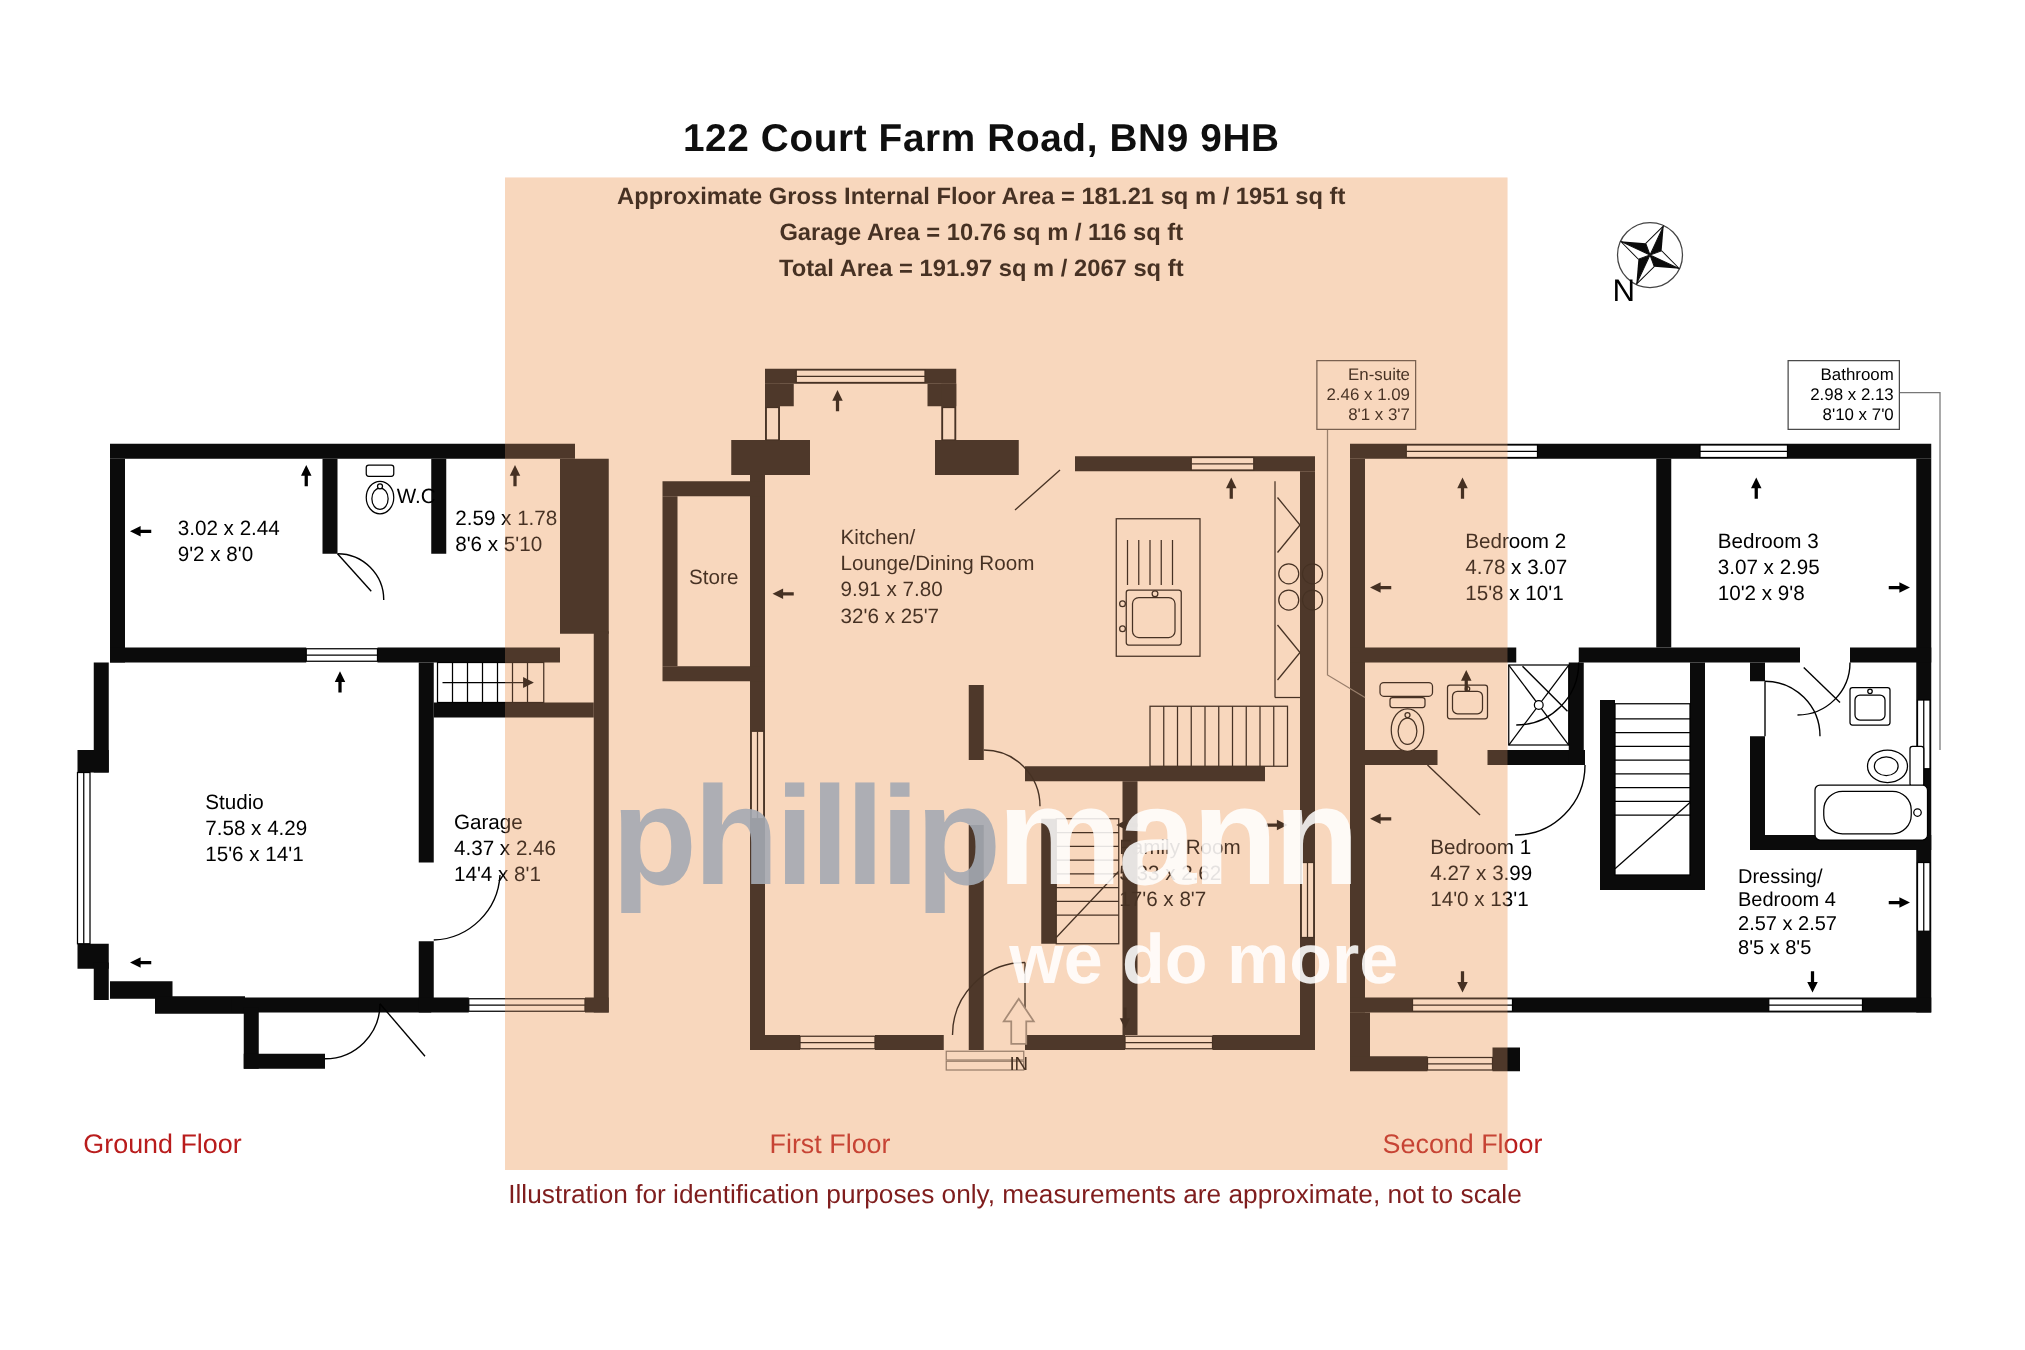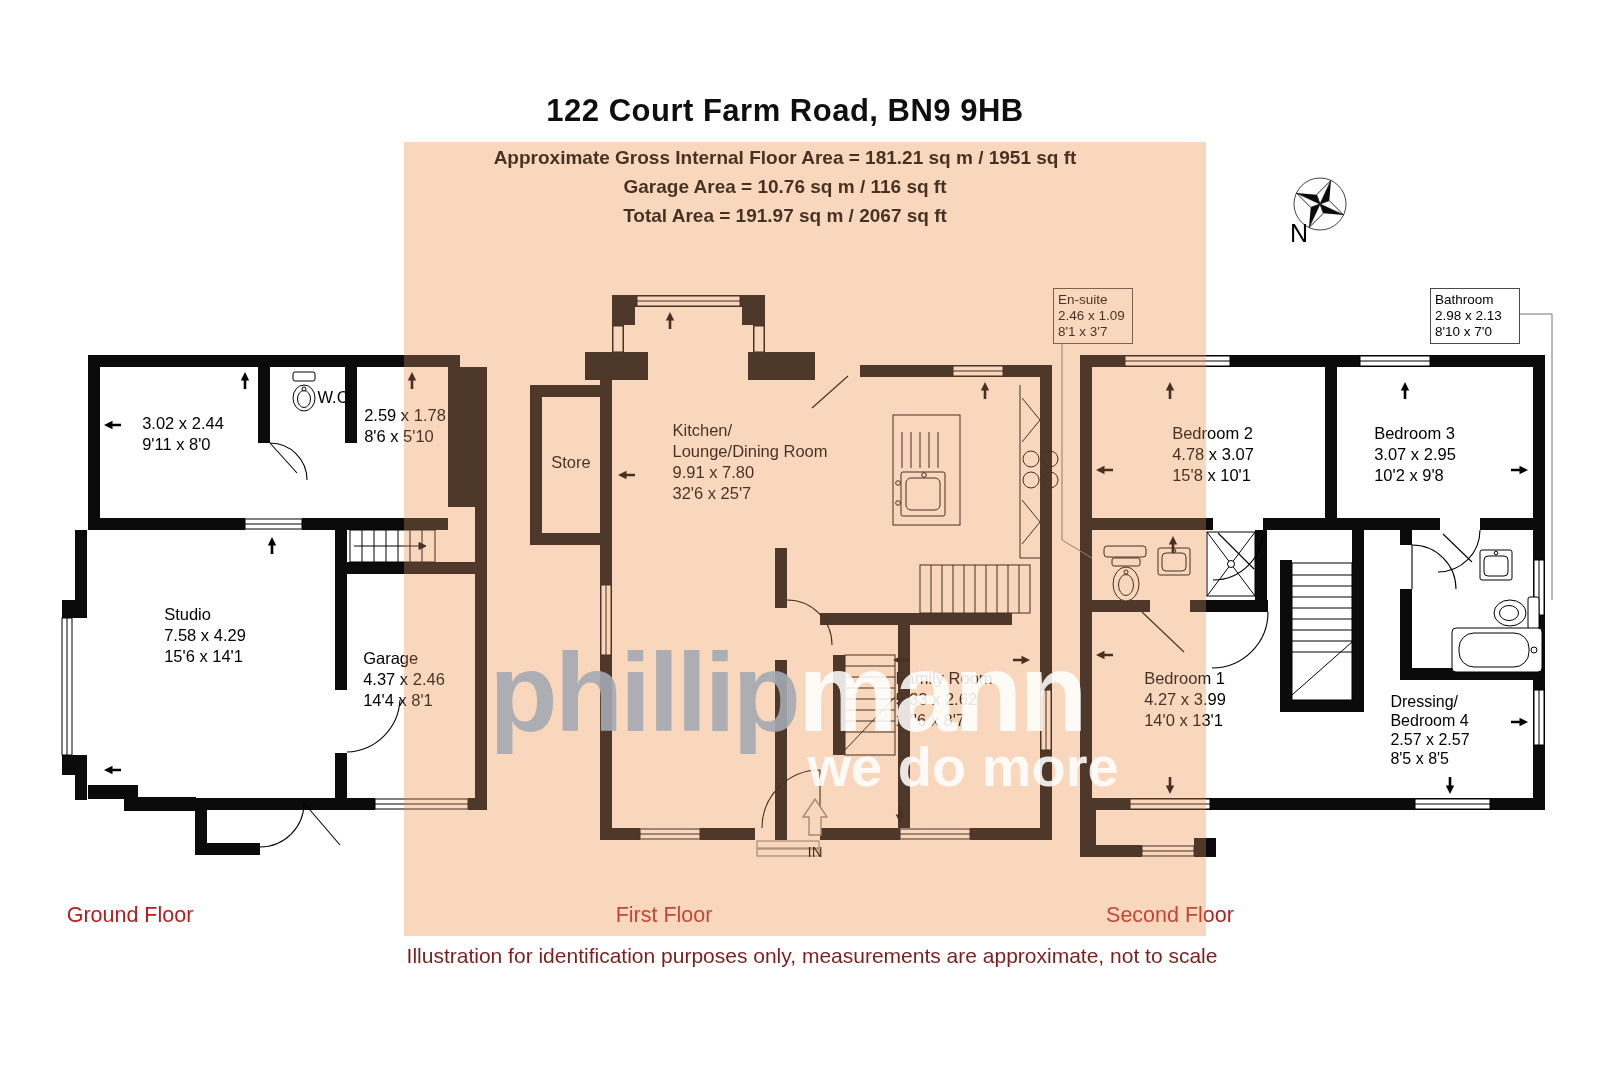--- a/index.html
+++ b/index.html
@@ -3,35 +3,35 @@
 <meta charset="utf-8">
 <style>
   html,body{margin:0;padding:0;background:#ffffff;}
   .canvas{
     position:relative;width:1620px;height:1080px;background:#ffffff;overflow:hidden;
     font-family:"Liberation Sans","DejaVu Sans",sans-serif;isolation:isolate;
   }
   .abs{position:absolute;}
   .lbl{position:absolute;transform:translateX(-50%);text-align:left;white-space:nowrap;
        font-size:16.5px;line-height:21px;color:#000;}
-  .dimbox{position:absolute;border:1px solid #4a4a4a;background:#ffffff;text-align:left;
+  .dimbox{position:absolute;border:1px solid #4a4a4a;background:#ffffff;text-align:right;
           font-size:13.5px;line-height:16px;color:#000;padding:3px 4px;}
   .page-title{position:absolute;left:785px;top:93px;transform:translateX(-50%);
       font-size:31px;font-weight:bold;color:#0f0f0f;white-space:nowrap;letter-spacing:0.5px;}
   .area-line{position:absolute;left:785px;transform:translateX(-50%);
       font-size:19px;font-weight:bold;color:#000;white-space:nowrap;}
   .floor-label{position:absolute;transform:translateX(-50%);font-size:21.5px;color:#b91c1c;white-space:nowrap;}
   .footer-line{position:absolute;left:812px;top:944px;transform:translateX(-50%);
       font-size:21px;color:#7f1d1d;white-space:nowrap;}
   .north-label{position:absolute;left:1299px;top:219px;transform:translateX(-50%);
       font-size:25px;color:#000;}
   .band{position:absolute;left:404px;top:142px;width:802px;height:794px;pointer-events:none;}
   .band.multiply{background:#f5cdb2;mix-blend-mode:multiply;}
   .band.screen{background:#463123;mix-blend-mode:screen;}
-  .watermark{position:absolute;left:787px;top:628px;transform:translateX(-50%);
+  .watermark{position:absolute;left:787px;top:604px;transform:translateX(-50%);
       font-size:112px;font-weight:bold;letter-spacing:-3px;white-space:nowrap;pointer-events:none;}
   .watermark .w1{color:rgba(164,170,179,0.90);}
   .watermark .w2{color:rgba(255,255,255,0.86);}
   .tagline{position:absolute;left:963px;top:734px;transform:translateX(-50%);
       font-size:56px;font-weight:bold;color:rgba(255,255,255,0.88);white-space:nowrap;pointer-events:none;}
 </style>
 </head>
 <body>
 
 <div class="canvas">
@@ -371,30 +371,30 @@
     </g>
   </svg>
 
   <div class="page-title">122 Court Farm Road, BN9 9HB</div>
   <div class="area-line" style="top:147px">Approximate Gross Internal Floor Area = 181.21 sq m / 1951 sq ft</div>
   <div class="area-line" style="top:176px">Garage Area = 10.76 sq m / 116 sq ft</div>
   <div class="area-line" style="top:205px">Total Area = 191.97 sq m / 2067 sq ft</div>
 
   <div class="lbl" style="left:183px;top:413px">
     <div>3.02 x 2.44</div>
-    <div>9'11 x 8'0</div>
+    <div>9'2 x 8'0</div>
   </div>
   <div class="lbl" style="left:333px;top:387px">
     <div>W.C</div>
   </div>
   <div class="lbl" style="left:405px;top:405px">
     <div>2.59 x 1.78</div>
     <div>8'6 x 5'10</div>
   </div>
-  <div class="lbl" style="left:205px;top:604px">
+  <div class="lbl" style="left:205px;top:632px">
     <div>Studio</div>
     <div>7.58 x 4.29</div>
     <div>15'6 x 14'1</div>
   </div>
   <div class="lbl" style="left:404px;top:648px">
     <div>Garage</div>
     <div>4.37 x 2.46</div>
     <div>14'4 x 8'1</div>
   </div>
 

